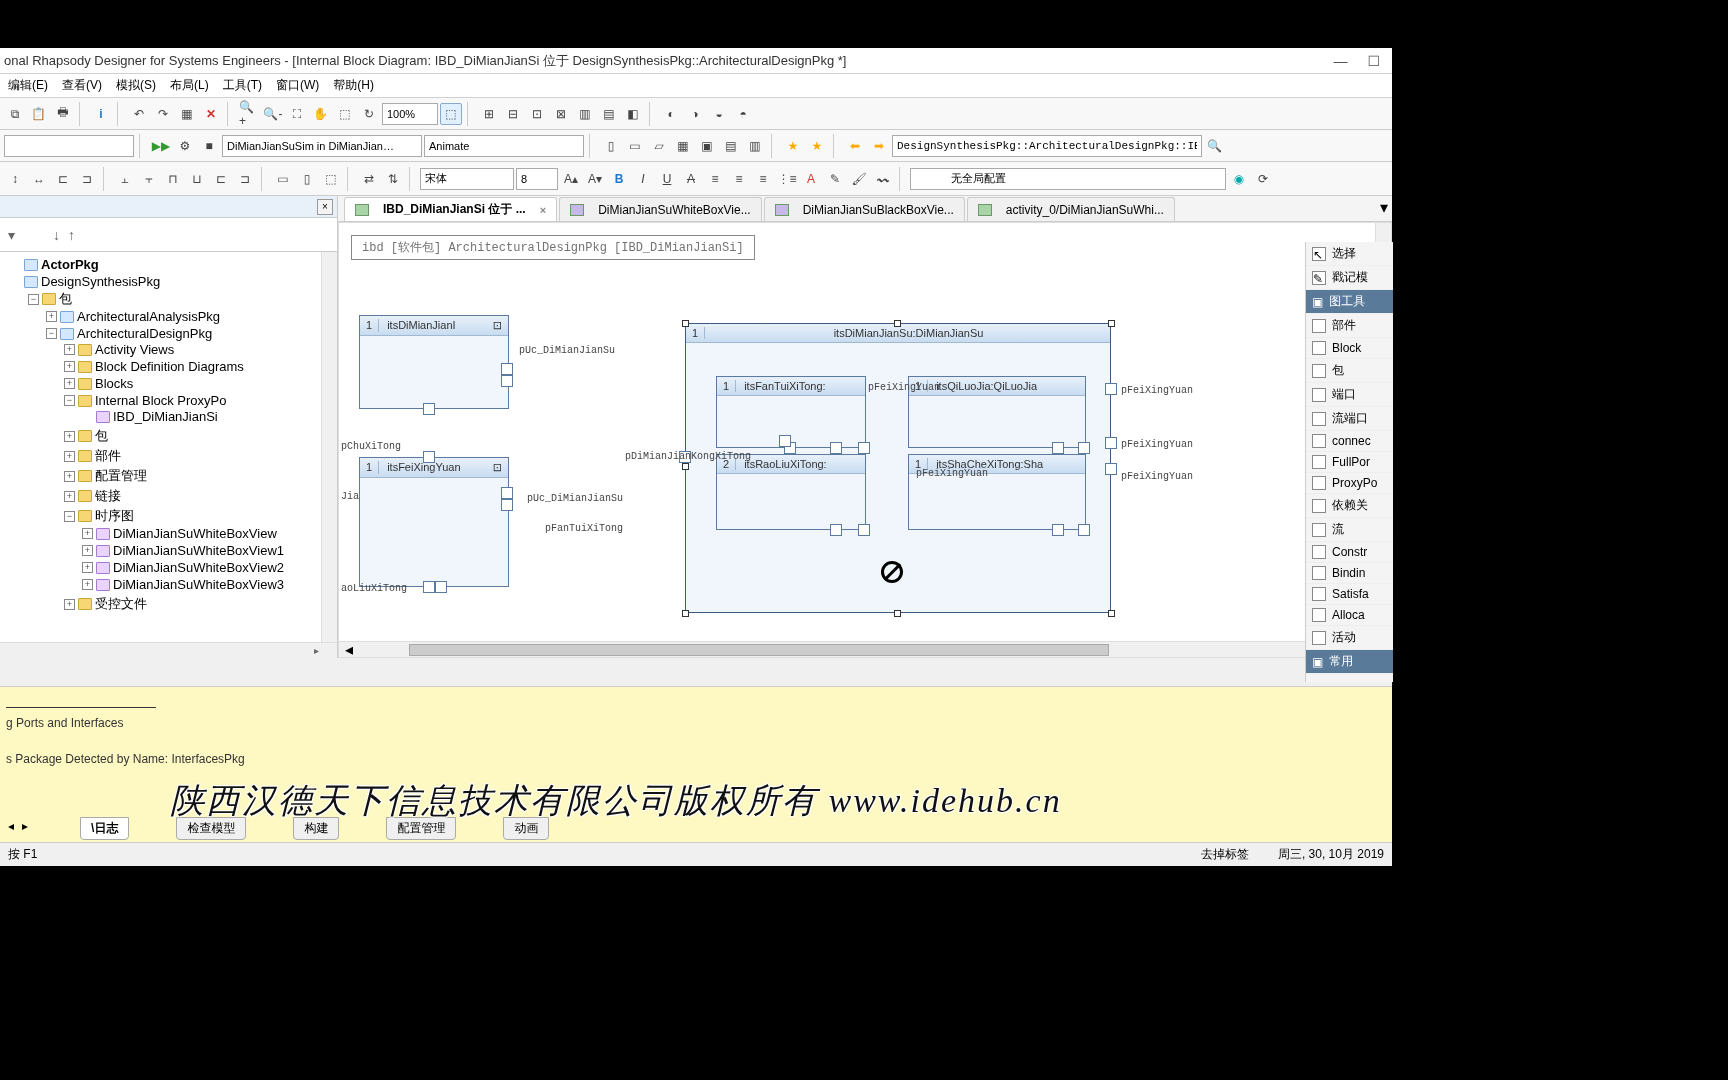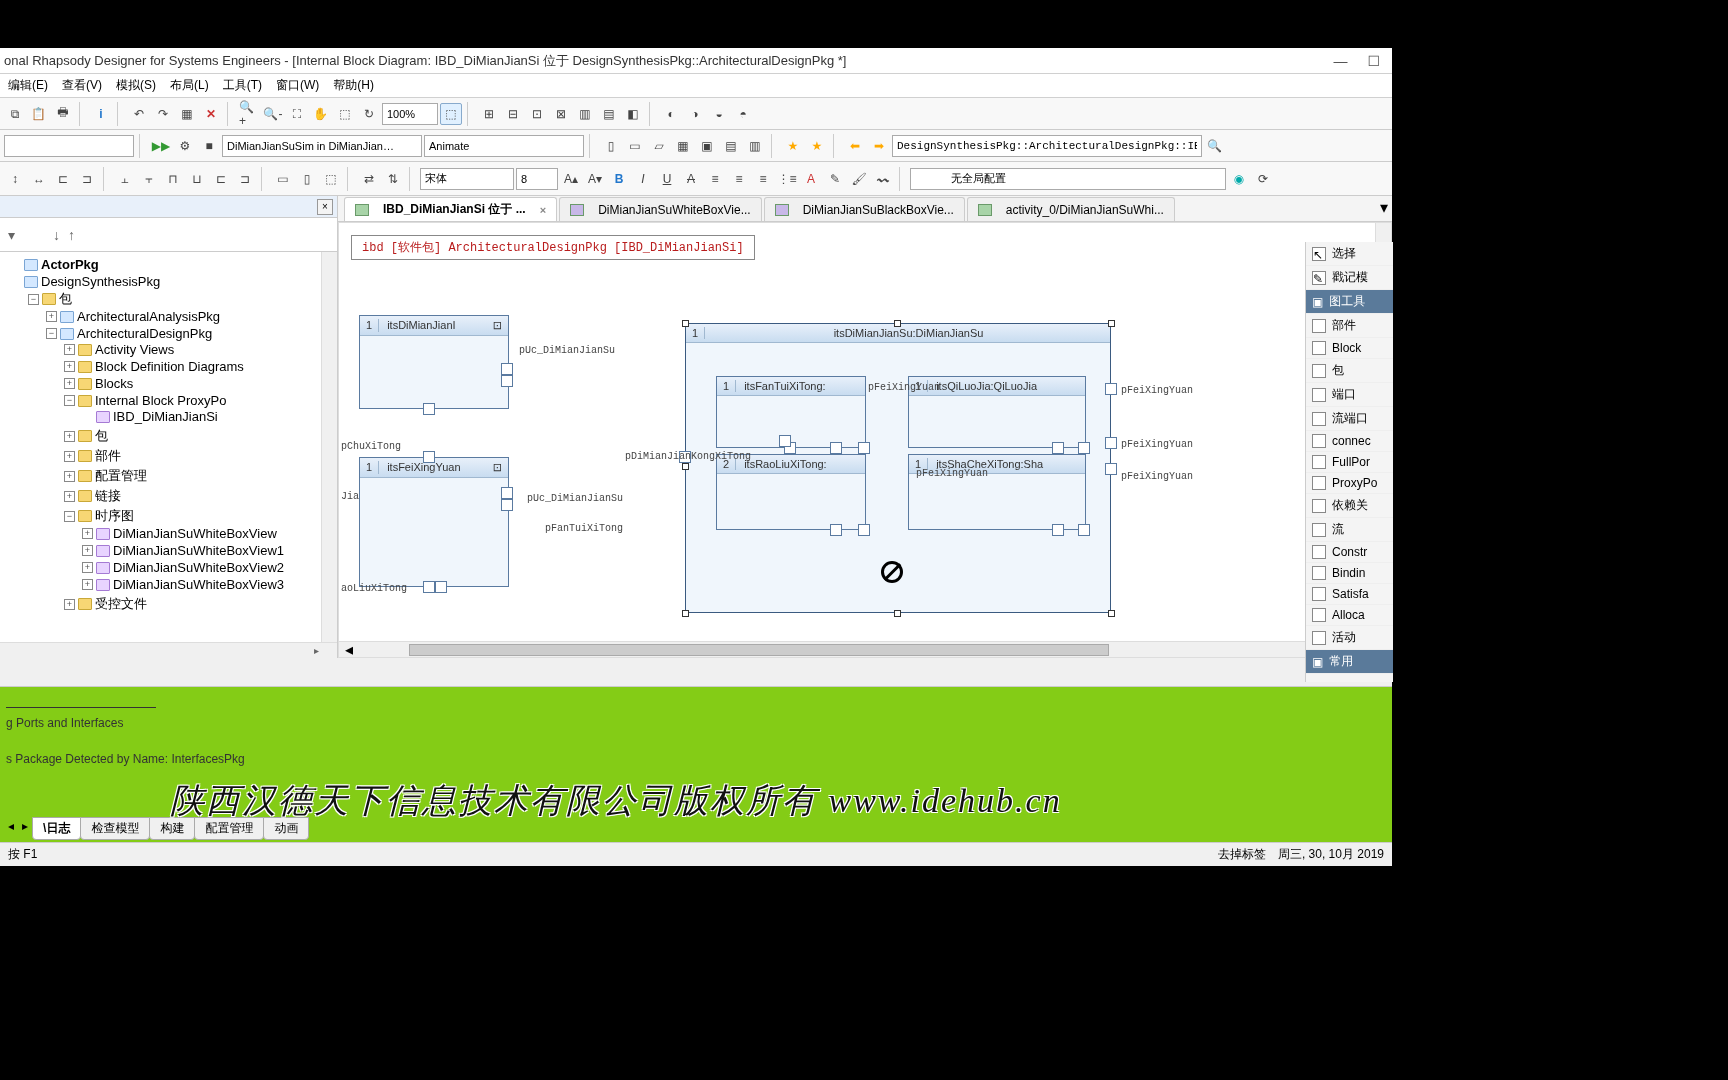--- a/index.html
+++ b/index.html
@@ -31,39 +31,39 @@
 .tree .scroll-r { position: absolute; right: 0; top: 0; width: 16px; height: 100%; background: #f0f0f0; border-left: 1px solid #ddd;}
 .tree .scroll-b { position: absolute; left: 0; bottom: 0; height: 16px; width: 100%; background: #f0f0f0; border-top: 1px solid #ddd; display:flex; justify-content:flex-end; align-items:center; font-size:10px; color:#666; padding-right:18px;}
 .center { flex: 1; display: flex; flex-direction: column; background: #fff; position: relative;}
 .tabs { height: 26px; background: #f4f4f4; border-bottom: 1px solid #ccc; display: flex; align-items: flex-end; padding-left: 6px;}
 .tab { height: 24px; padding: 3px 10px; font-size: 12px; border: 1px solid #ccc; border-bottom: none; background: #f0f0f0; display: flex; align-items: center; gap: 14px; border-radius: 3px 3px 0 0; margin-right: 2px;}
 .tab.active { background: #fff; font-weight: bold;}
 .tab .x { color: #888; font-size: 11px;}
 .tabicon { width: 14px; height: 12px; background: #a8d4a8; border: 1px solid #6a9a6a;}
 .tabicon.b { background: #c8b8e8;}
 .canvas { flex: 1; background: #fff; position: relative; overflow: hidden; border: 1px solid #ddd;}
-.ibdheader { position: absolute; left: 12px; top: 12px; border: 1px solid #888; padding: 3px 10px; font-family: "Courier New", monospace; font-size: 12px; color: #b91c1c; background: #fff;}
+.ibdheader { position: absolute; left: 12px; top: 12px; border: 1px solid #888; padding: 3px 10px; font-family: "Courier New", monospace; font-size: 12px; color: #737373; background: #fff;}
 .block { position: absolute; border: 1px solid #5a7aa0; background: #f0f6fc; }
 .block.sel { border: 1px solid #3a5a80; }
 .block .bheader { background: linear-gradient(#e8f0fa, #c8dcf0); border-bottom: 1px solid #a0b8d0; padding: 3px 6px; font-family: "Courier New", monospace; font-size: 11px; color: #333; display: flex; gap: 8px;}
 .block .bnum { border-right: 1px solid #a0b8d0; padding-right: 6px;}
 .port { position: absolute; width: 12px; height: 12px; border: 1px solid #5a7aa0; background: #fff;}
 .plabel { position: absolute; font-family: "Courier New", monospace; font-size: 10px; color: #444;}
 .handle { position: absolute; width: 7px; height: 7px; border: 1px solid #333; background: #fff;}
 .nodrop { position: absolute; width: 22px; height: 22px; border: 3px solid #000; border-radius: 50%; }
 .nodrop::after { content:""; position: absolute; width: 3px; height: 22px; background:#000; left: 7px; top: -3px; transform: rotate(45deg);}
 .rightpane { position: absolute; right: -1px; top: 194px; width: 88px; background: #f4f4f4; border-left: 1px solid #ccc; font-size: 12px; height: 440px; overflow: hidden;}
 .rpitem { display: flex; align-items: center; gap: 6px; padding: 3px 6px; border-bottom: 1px solid #eee;}
 .rpitem.hdr { background: #5a7a9a; color: #fff;}
 .rpicon { width: 14px; height: 14px; border: 1px solid #888; background: #fff;}
-.bottom { position: absolute; left: 0; top: 638px; width: 1392px; height: 180px; background: #84cc16; border-top: 1px solid #ccc;}
+.bottom { position: absolute; left: 0; top: 638px; width: 1392px; height: 180px; background: #fef9c3; border-top: 1px solid #ccc;}
 .bottom .log { padding: 20px 6px 6px 6px; font-family: "Courier New", monospace; font-size: 12px; color: #333; line-height: 1.5;}
 .bottom .hr { border-top: 1px solid #333; width: 150px; margin-bottom: 6px;}
 .bottabs { position: absolute; bottom: 26px; left: 4px; display: flex; font-size: 12px;}
-.bottab { padding: 2px 10px; border: 1px solid #aaa; background: #f0f0f0; border-radius: 0 0 4px 4px; margin-right: -1px;}
+.bottab { padding: 2px 10px; border: 1px solid #aaa; background: #f0f0f0; border-radius: 0 0 4px 4px; margin-right: -1px; margin-left: 48px;}
 .bottab.active { background: #fff; font-weight: bold;}
 .statusbar { position: absolute; bottom: 0; left: 0; width: 100%; height: 24px; background: #f0f0f0; border-top: 1px solid #ccc; display: flex; align-items: center; font-size: 12px; padding: 0 8px;}
 .statusbar .r { margin-left: auto;}
 .watermark { position: absolute; left: 170px; top: 778px; font-size: 34px; font-family: "KaiTi","STKaiti",serif; font-style: italic; color: #111; text-shadow: 1px 1px 0 #fff, -1px -1px 0 #fff, 1px -1px 0 #fff, -1px 1px 0 #fff; letter-spacing: 2px; white-space: nowrap; z-index: 100;}
 .hscroll { position:absolute; left:0; bottom:0; height:16px; width:100%; background:#f0f0f0; border-top:1px solid #ddd; display:flex; align-items:center;}
 .hscroll .thumb { height:12px; background:#ccc; border:1px solid #aaa; margin-left:50px; width:700px;}
 .vscroll { position:absolute; right:0; top:0; width:16px; height:100%; background:#f0f0f0; border-left:1px solid #ddd;}
 </style>
 </head>
 <body>
@@ -580,19 +580,19 @@
         <span style="padding:2px 4px">▸</span>
       <div class="bottab active">\<span>日志</span></div>
       <div class="bottab"><span>检查模型</span></div>
       <div class="bottab"><span>构建</span></div>
       <div class="bottab"><span>配置管理</span></div>
       <div class="bottab"><span>动画</span></div>
     </div>
     <div class="statusbar">
       <span>按 F1</span>
       <span class="r">去掉标签</span>
-      <span style="margin-left:12px">周三, 30, 10月 2019</span>
+      <span style="margin-left:29px">周三, 30, 10月 2019</span>
     </div>
   </div>
 
 </div>
 
 <div class="watermark">陕西汉德天下信息技术有限公司版权所有 www.idehub.cn</div>
 
 </body></html>

